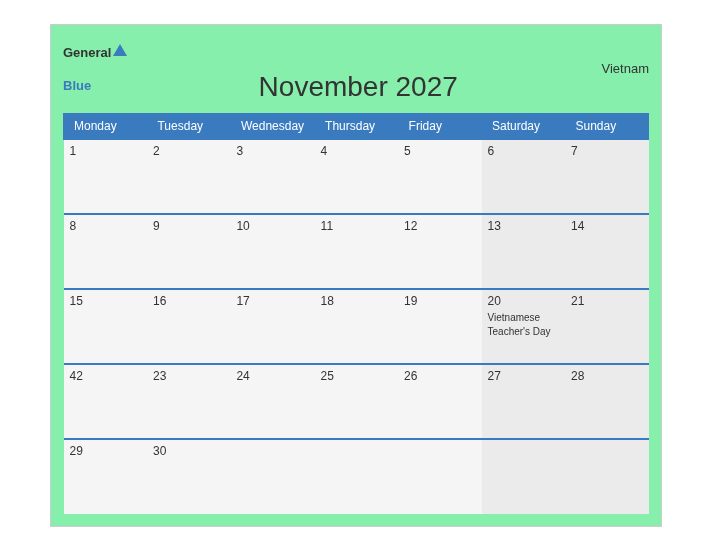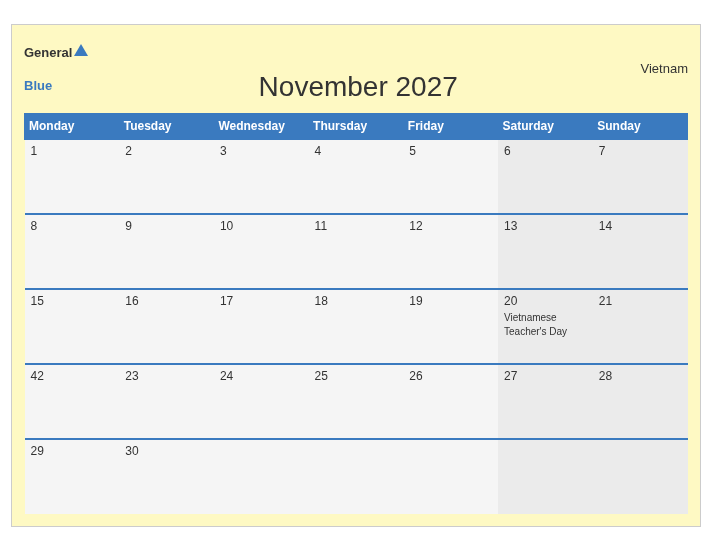--- a/index.html
+++ b/index.html
@@ -6,22 +6,22 @@
     body {
       background: #fff;
       font-family: Arial, sans-serif;
       width: 712px;
       height: 550px;
       display: flex;
       justify-content: center;
       align-items: center;
     }
     .calendar-wrapper {
-      width: 690px;
-      background: #fef9c3;
+      width: 612px;
+      background: #86efac;
       border: 1px solid #ccc;
       padding: 10px 12px 12px;
     }
     .calendar-header {
       display: flex;
       align-items: center;
       justify-content: space-between;
       margin-bottom: 10px;
       position: relative;
     }
@@ -69,22 +69,22 @@
       min-width: 60px;
     }
     .calendar-grid {
       width: 100%;
       border-collapse: collapse;
     }
     .calendar-grid thead tr th {
       background: #3a7abf;
       color: #fff;
       font-size: 12px;
-      font-weight: bold;
-      padding: 5px 4px;
+      font-weight: normal;
+      padding: 5px 10px;
       text-align: left;
       border: 1px solid #3a7abf;
     }
     .calendar-grid tbody tr td {
       vertical-align: top;
       border: none;
       border-top: 2px solid #3a7abf;
       border-right: none;
       border-bottom: none;
       border-left: none;

